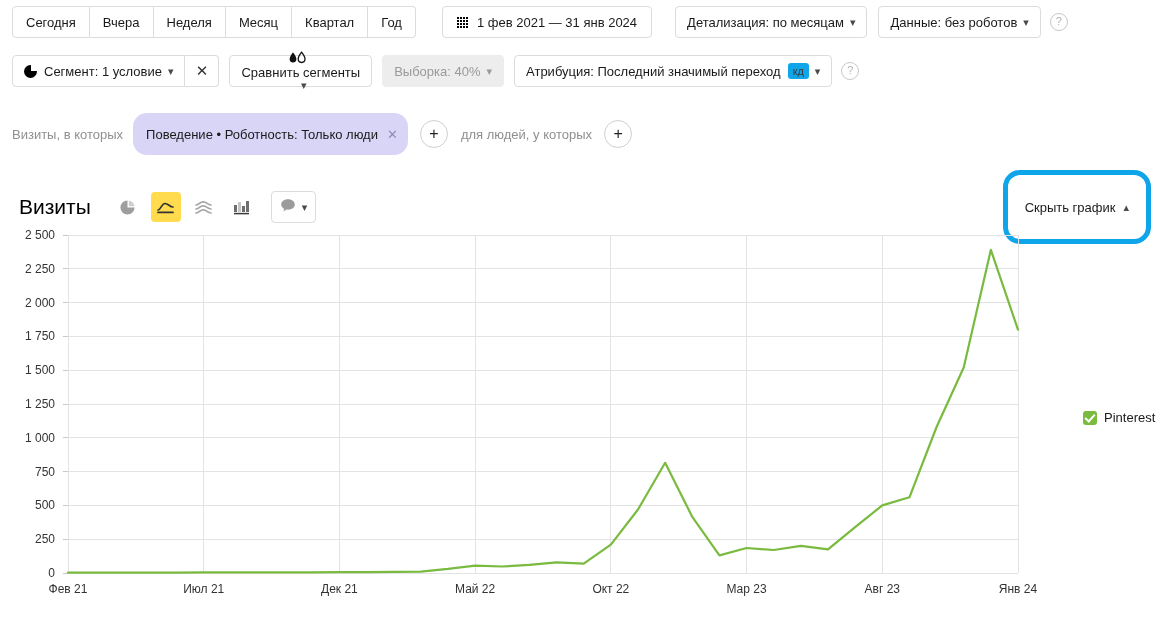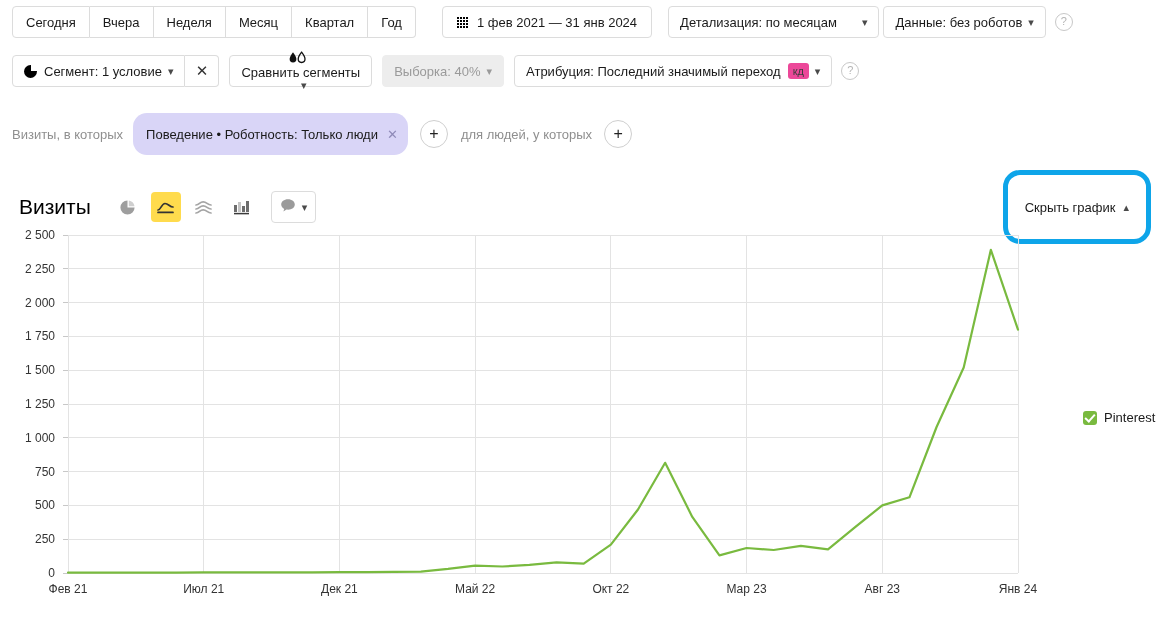--- a/index.html
+++ b/index.html
@@ -69,22 +69,22 @@
     border-left-width: 1px;
     border-top-left-radius: 4px;
     border-bottom-left-radius: 4px;
   }
   .seg-group .btn:last-child {
     border-top-right-radius: 4px;
     border-bottom-right-radius: 4px;
   }
 
   #date-range-button { margin-left: 26px; padding: 0 14px; }
-  #detail-button     { margin-left: 16px; gap: 19px; }
-  #data-button       { margin-left: 4px; }
+  #detail-button     { margin-left: 23px; }
+  #data-button       { margin-left: 11px; }
 
   .cal-icon {
     display: inline-grid;
     grid-template-columns: repeat(4, 2px);
     grid-template-rows: repeat(4, 2px);
     gap: 1px;
     margin-right: 9px;
   }
   .cal-icon i { background: #000; display: block; width: 2px; height: 2px; }
 
@@ -140,21 +140,21 @@
     right: -1px; top: -1px;
     width: 7px; height: 7px;
     background: #fff;
     border-left: 1px solid #fff;
     border-bottom: 1px solid #fff;
     box-sizing: border-box;
   }
   .drops-icon { margin-right: 7px; display: flex; align-items: center; flex: none; }
 
   .badge-kd {
-    background: #ec4899;
+    background: #0ea5e9;
     border-radius: 3px;
     font-size: 11px;
     color: #3c3c3c;
     padding: 2px 5px;
     margin-left: 7px;
   }
 
   
   #filter-row {
     position: absolute;

